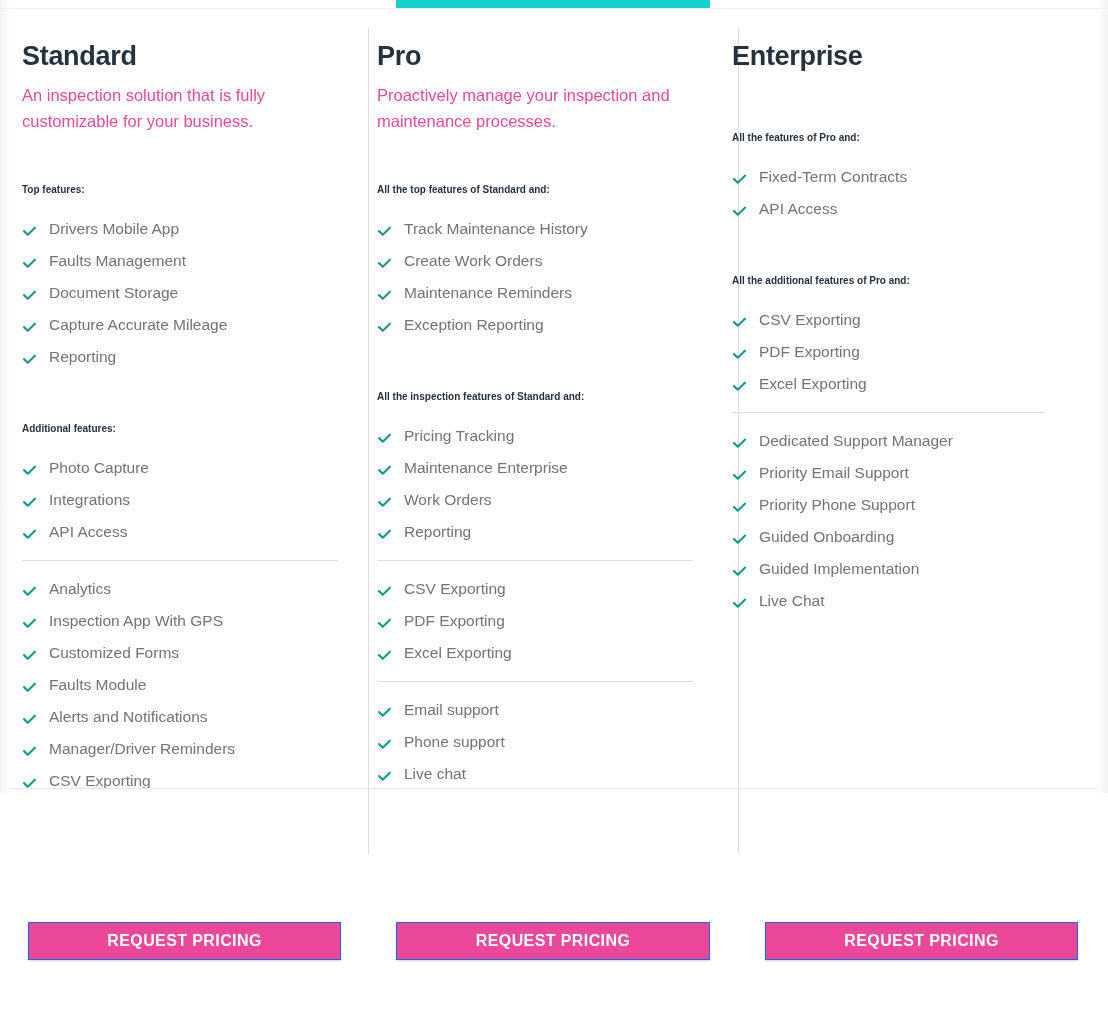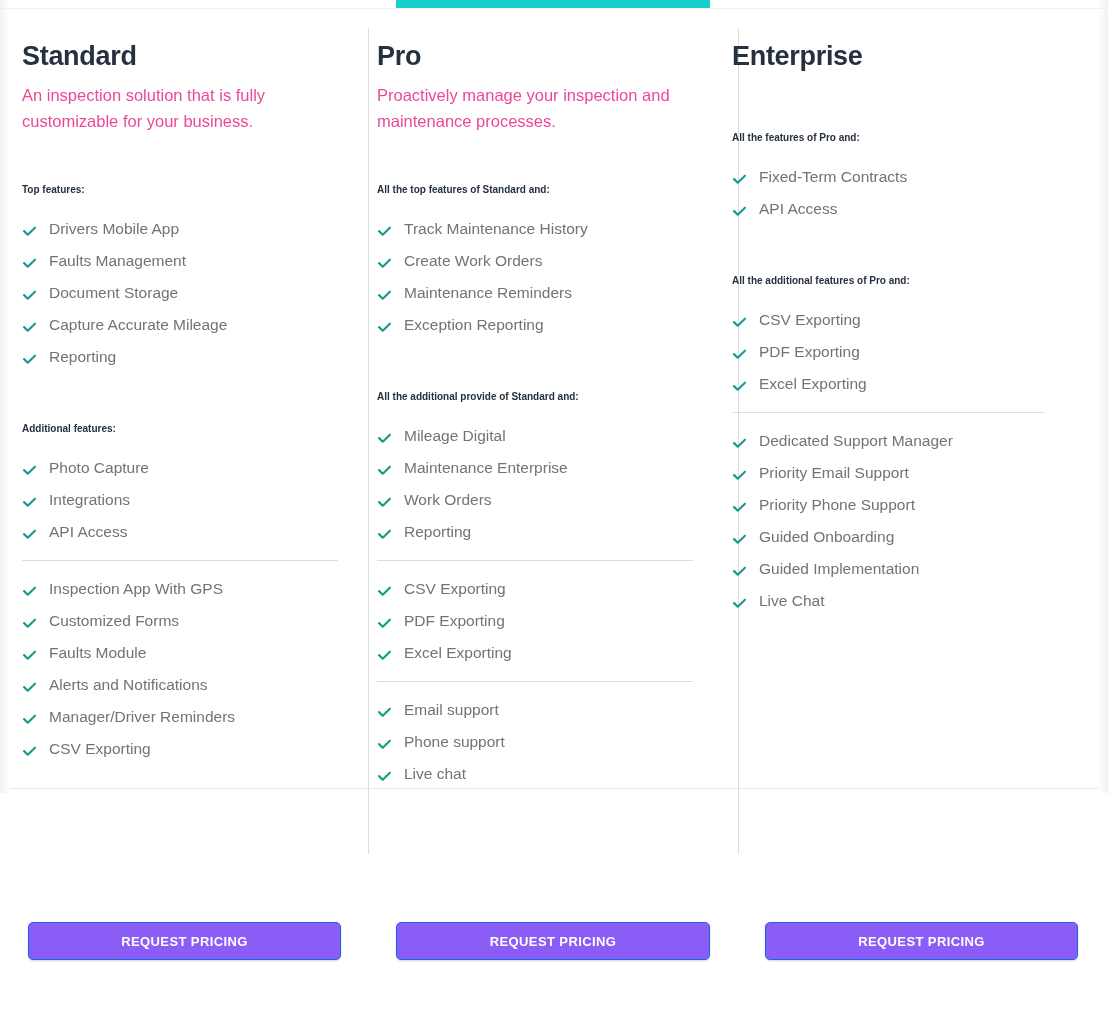--- a/index.html
+++ b/index.html
@@ -108,25 +108,25 @@
     margin: 0;
   }
   .spacer-lg { height: 44px; }
   .spacer-sm { height: 12px; }
 
   
   .btn-row { position: absolute; left: 0; top: 922px; width: 1108px; }
   .btn {
     position: absolute;
     height: 38px;
-    background: #8b5cf6;
+    background: #ec4899;
     border: 1px solid #1667e8;
-    border-radius: 5px;
+    border-radius: 0;
     color: #ffffff;
-    font-size: 13px;
+    font-size: 16px;
     font-weight: bold;
     letter-spacing: 0.4px;
     display: flex;
     align-items: center;
     justify-content: center;
     cursor: pointer;
     box-shadow: 0 1px 2px rgba(0,0,0,0.18);
   }
   .btn-1 { left: 28px;  width: 313px; }
   .btn-2 { left: 396px; width: 314px; }
@@ -227,20 +227,28 @@
         <div class="spacer-sm"></div>
         <hr class="sep">
         <div class="spacer-sm"></div>
         <ul class="features">
           <li>
             <span class="check">
               <svg width="15" height="15" viewBox="0 0 16 16" fill="none">
                 <path d="M2.2 7.6 L6.1 11.4 L13.8 3.9" stroke="#159c8c" stroke-width="2.3" stroke-linecap="round" stroke-linejoin="round"></path>
               </svg>
             </span>
+            <span class="feat-label">Analytics</span>
+          </li>
+          <li>
+            <span class="check">
+              <svg width="15" height="15" viewBox="0 0 16 16" fill="none">
+                <path d="M2.2 7.6 L6.1 11.4 L13.8 3.9" stroke="#159c8c" stroke-width="2.3" stroke-linecap="round" stroke-linejoin="round"></path>
+              </svg>
+            </span>
             <span class="feat-label">Inspection App With GPS</span>
           </li>
           <li>
             <span class="check">
               <svg width="15" height="15" viewBox="0 0 16 16" fill="none">
                 <path d="M2.2 7.6 L6.1 11.4 L13.8 3.9" stroke="#159c8c" stroke-width="2.3" stroke-linecap="round" stroke-linejoin="round"></path>
               </svg>
             </span>
             <span class="feat-label">Customized Forms</span>
           </li>
@@ -312,30 +320,30 @@
           <li>
             <span class="check">
               <svg width="15" height="15" viewBox="0 0 16 16" fill="none">
                 <path d="M2.2 7.6 L6.1 11.4 L13.8 3.9" stroke="#159c8c" stroke-width="2.3" stroke-linecap="round" stroke-linejoin="round"></path>
               </svg>
             </span>
             <span class="feat-label">Exception Reporting</span>
           </li>
         </ul>
         <div class="spacer-lg"></div>
-        <div class="section-head">All the additional provide of Standard and:</div>
-        <div class="spacer-sm"></div>
-        <ul class="features">
-          <li>
-            <span class="check">
-              <svg width="15" height="15" viewBox="0 0 16 16" fill="none">
-                <path d="M2.2 7.6 L6.1 11.4 L13.8 3.9" stroke="#159c8c" stroke-width="2.3" stroke-linecap="round" stroke-linejoin="round"></path>
-              </svg>
-            </span>
-            <span class="feat-label">Mileage Digital</span>
+        <div class="section-head">All the inspection features of Standard and:</div>
+        <div class="spacer-sm"></div>
+        <ul class="features">
+          <li>
+            <span class="check">
+              <svg width="15" height="15" viewBox="0 0 16 16" fill="none">
+                <path d="M2.2 7.6 L6.1 11.4 L13.8 3.9" stroke="#159c8c" stroke-width="2.3" stroke-linecap="round" stroke-linejoin="round"></path>
+              </svg>
+            </span>
+            <span class="feat-label">Pricing Tracking</span>
           </li>
           <li>
             <span class="check">
               <svg width="15" height="15" viewBox="0 0 16 16" fill="none">
                 <path d="M2.2 7.6 L6.1 11.4 L13.8 3.9" stroke="#159c8c" stroke-width="2.3" stroke-linecap="round" stroke-linejoin="round"></path>
               </svg>
             </span>
             <span class="feat-label">Maintenance Enterprise</span>
           </li>
           <li>

